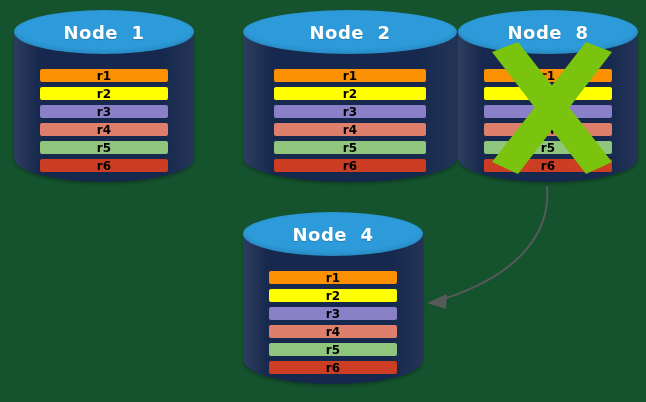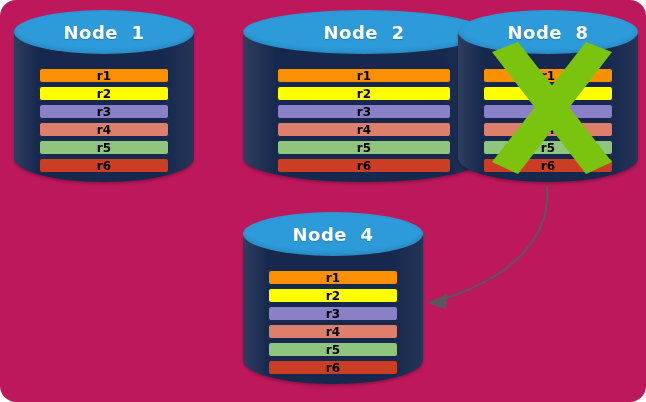--- a/index.html
+++ b/index.html
@@ -4,24 +4,23 @@
 <style>
   html, body {
     margin: 0;
     padding: 0;
     background: #ffffff;
   }
   #canvas {
     position: relative;
     width: 646px;
     height: 402px;
-    background: #be185d;
+    background: #14532d;
     overflow: hidden;
     font-family: "DejaVu Sans", "Liberation Sans", sans-serif;
-    border-radius: 16px;
   }
 
   
   .node {
     position: absolute;
   }
   .cyl-body {
     position: absolute;
     left: 0;
     top: 22px;          
@@ -137,21 +136,21 @@
         </div>
       <div class="bar" style="background:#90c57e;">
           <span>r5</span>
         </div>
       <div class="bar" style="background:#cc3e24;">
           <span>r6</span>
         </div>
     </div>
   </div>
 
-  <div class="node" style="left:243px; top:10px; width:214px; height:172px;padding-left:28px;">
+  <div class="node" style="left:243px; top:10px; width:214px; height:172px;">
     <div class="cyl-body"></div>
     <div class="cyl-body-shade"></div>
     <div class="cyl-top"></div>
     <div class="cyl-title">Node  2</div>
     <div class="bars">
       <div class="bar" style="background:#fb9003;">
           <span>r1</span>
         </div>
       <div class="bar" style="background:#ffff00;">
           <span>r2</span>

